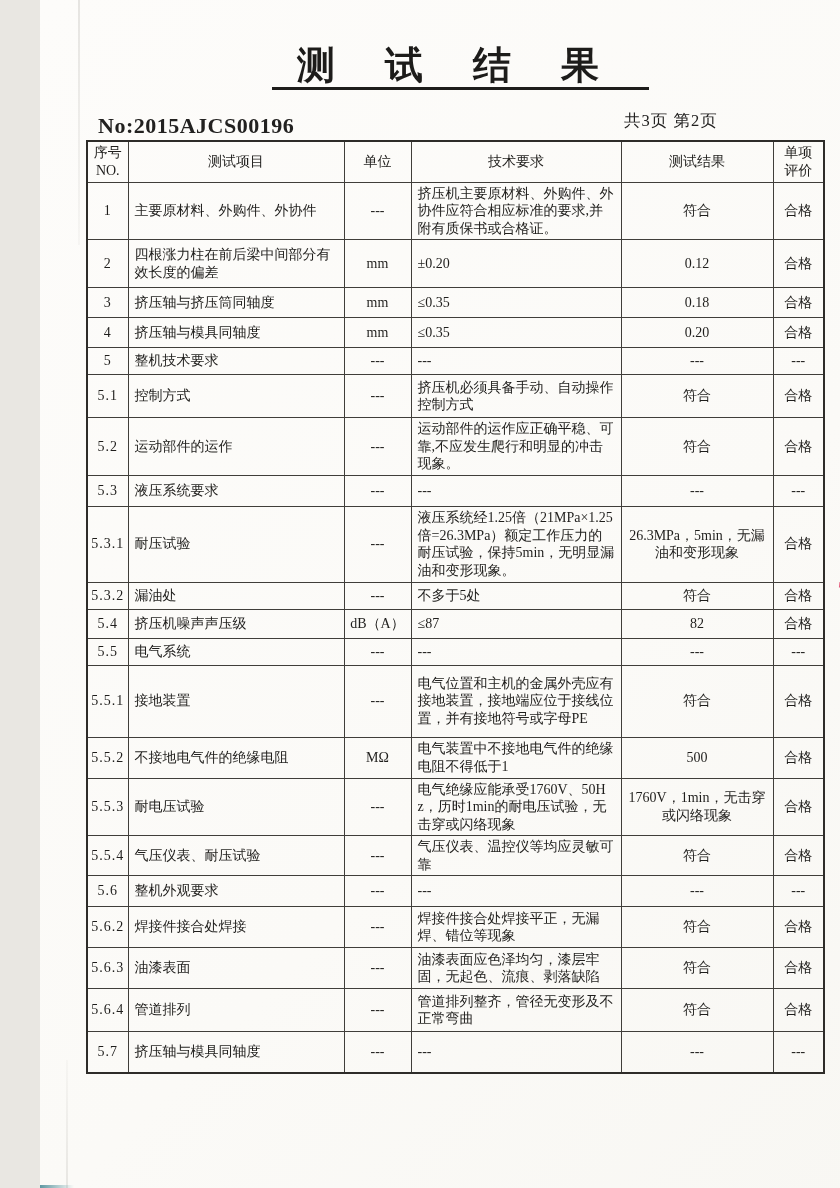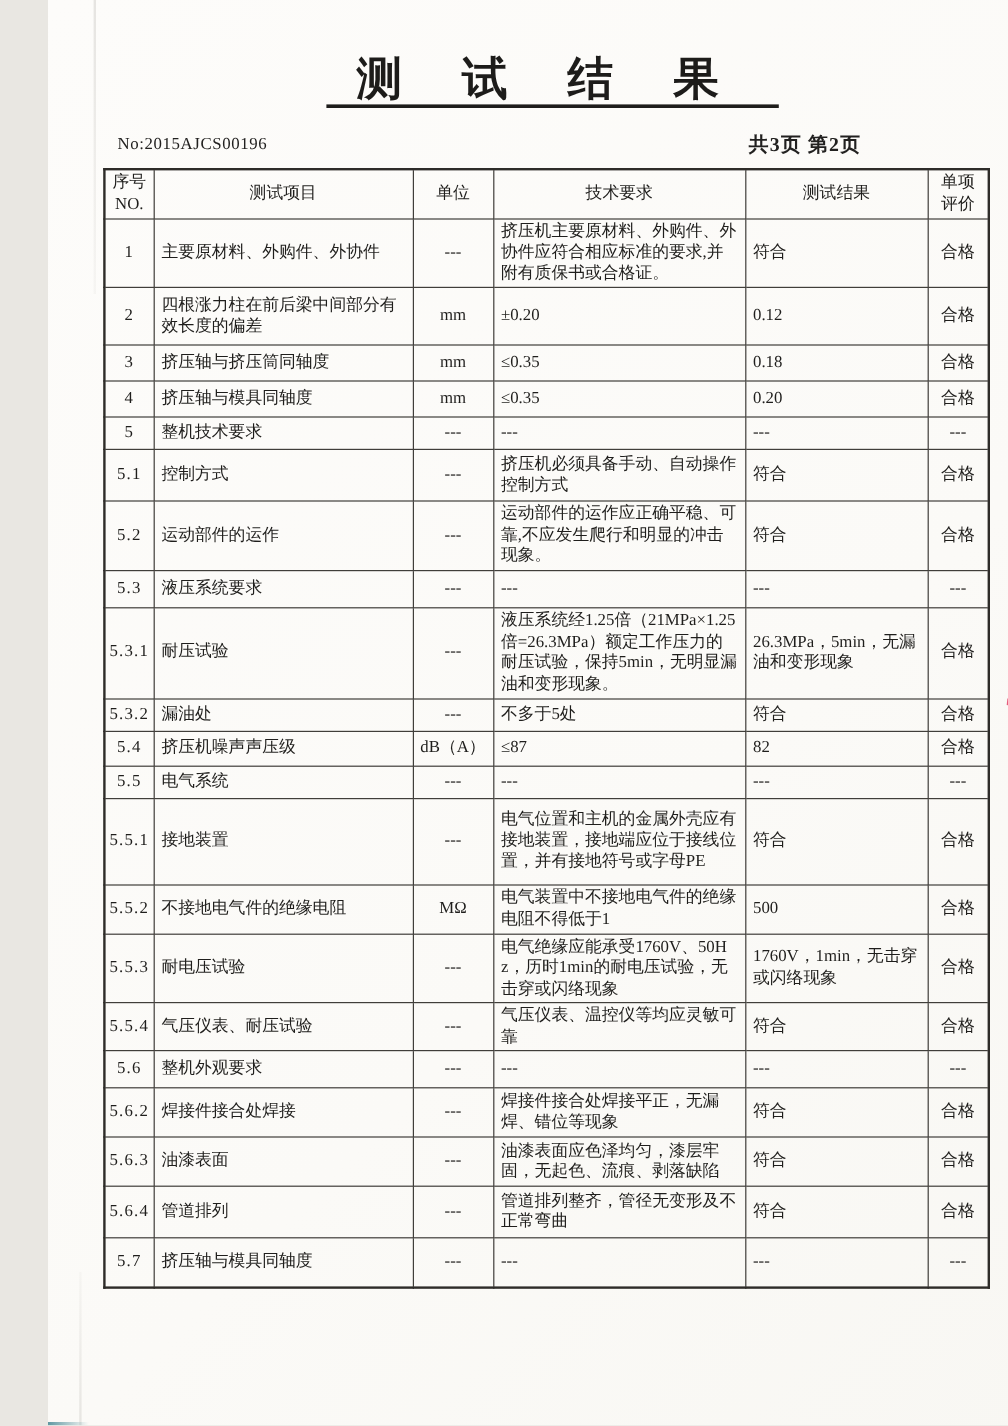--- a/index.html
+++ b/index.html
@@ -24,46 +24,46 @@
     font-size:38px;font-weight:600;
     letter-spacing:6px;
     color:#1d1c1a;
   }
   .title-underline{
     position:absolute;top:87px;left:232px;
     width:377px;height:3px;background:#1e1d1b;
   }
   .doc-no{
     position:absolute;top:113px;left:58px;
-    font-size:14px;letter-spacing:.5px;color:#222120;
+    font-size:22px;letter-spacing:.5px;color:#222120;font-weight:bold;
   }
   .page-counter{
     position:absolute;top:110px;left:584px;
-    font-size:16.5px;letter-spacing:1px;color:#222120;font-weight:bold;
+    font-size:16.5px;letter-spacing:1px;color:#222120;
   }
   
   .tbl-wrap{position:absolute;top:140px;left:46px;width:737px;}
   table{
     border-collapse:collapse;width:737px;
     table-layout:fixed;
     font-size:14px;line-height:1.25;
     color:#1f1e1c;
   }
   table,th,td{border:1px solid #403e3a;}
   table{border:2.5px solid #2e2c29;}
   th{
     font-weight:500;text-align:center;vertical-align:middle;
     padding:2px 4px;white-space:pre-line;
   }
   td{vertical-align:middle;padding:2px 6px;word-break:break-all;}
   td:nth-child(1){text-align:center;padding:2px 1px;letter-spacing:1px;}
   td:nth-child(2){text-align:left;}
   td:nth-child(3){text-align:center;padding:2px 1px;}
   td:nth-child(4){text-align:left;}
-  td:nth-child(5){text-align:left;}
+  td:nth-child(5){text-align:center;}
   td:nth-child(6){text-align:center;padding:2px 2px;}
   thead tr{height:41px;}
   tbody tr:nth-child(1){height:56px;}
   tbody tr:nth-child(2){height:48px;}
   tbody tr:nth-child(3){height:30px;}
   tbody tr:nth-child(4){height:30px;}
   tbody tr:nth-child(5){height:27px;}
   tbody tr:nth-child(6){height:43px;}
   tbody tr:nth-child(7){height:56px;}
   tbody tr:nth-child(8){height:31px;}

